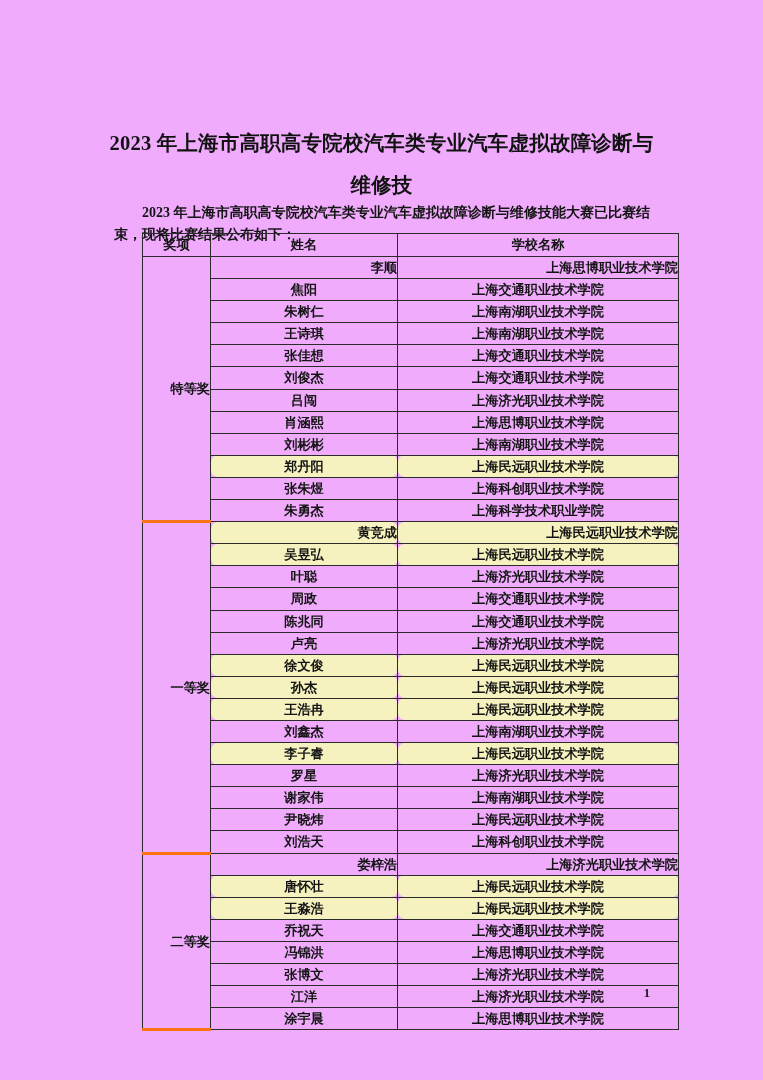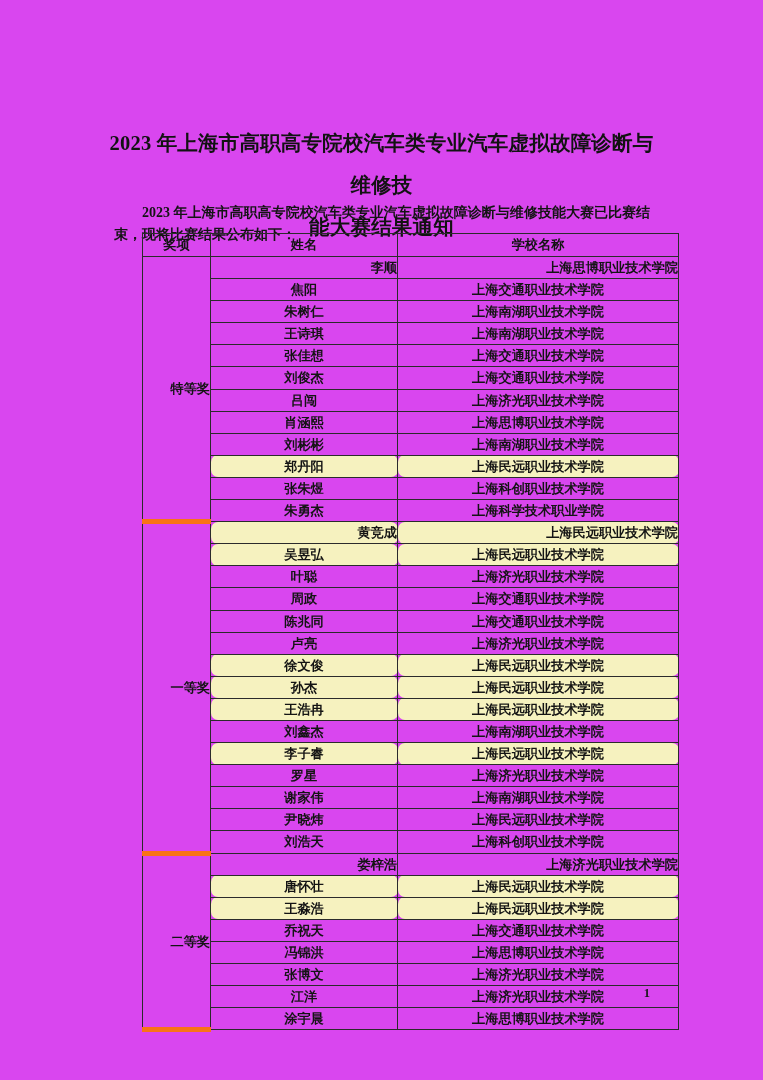--- a/index.html
+++ b/index.html
@@ -15,21 +15,21 @@
     font-family: "Liberation Serif", "DejaVu Serif", serif;
     color: #1a1a1a;
     overflow: hidden;
   }
 
   .page {
     position: absolute;
     left: 0; top: 0;
     width: 763px;
     height: 1080px;
-    background: #d946ef;
+    background: #f0abfc;
   }
 
   .doc-title {
     position: absolute;
     left: 108px;
     top: 108px;
     width: 547px;
     text-align: center;
     font-size: 20.5px;
     font-weight: bold;
@@ -81,21 +81,21 @@
     white-space: nowrap;
     overflow: hidden;
   }
   .result-table thead th {
     height: 22px;
     line-height: 22px;
     border-bottom: 1px solid #2b2b2b;
   }
   td.award-cell {
     border-top: 1px solid #2b2b2b;
-    border-bottom: 5px solid #f97316;
+    border-bottom: 3px solid #f97316;
   }
   tr.group-start > td { border-top: 1px solid #2b2b2b; text-align: right; }
 
   .hl { background: #f6f2bf; border-radius: 7px; }
 
   .page-number {
     position: absolute;
     left: 0;
     top: 986px;
     width: 650px;
@@ -106,21 +106,20 @@
     font-family: "Liberation Serif", serif;
   }
 </style>
 </head>
 <body>
 
 <div class="page">
 
   <h1 class="doc-title">
     <span>2023 年上海市高职高专院校汽车类专业汽车虚拟故障诊断与维修技</span>
-    <span class="line2">能大赛结果通知</span>
   </h1>
 
   <p class="body-para"><span class="indent"></span><span>2023 年上海市高职高专院校汽车类专业汽车虚拟故障诊断与维修技能大赛已比赛结束，现将比赛结果公布如下：</span></p>
 
   <table class="result-table">
     <colgroup>
       <col class="c-award">
       <col class="c-name">
       <col class="c-school">
     </colgroup>

